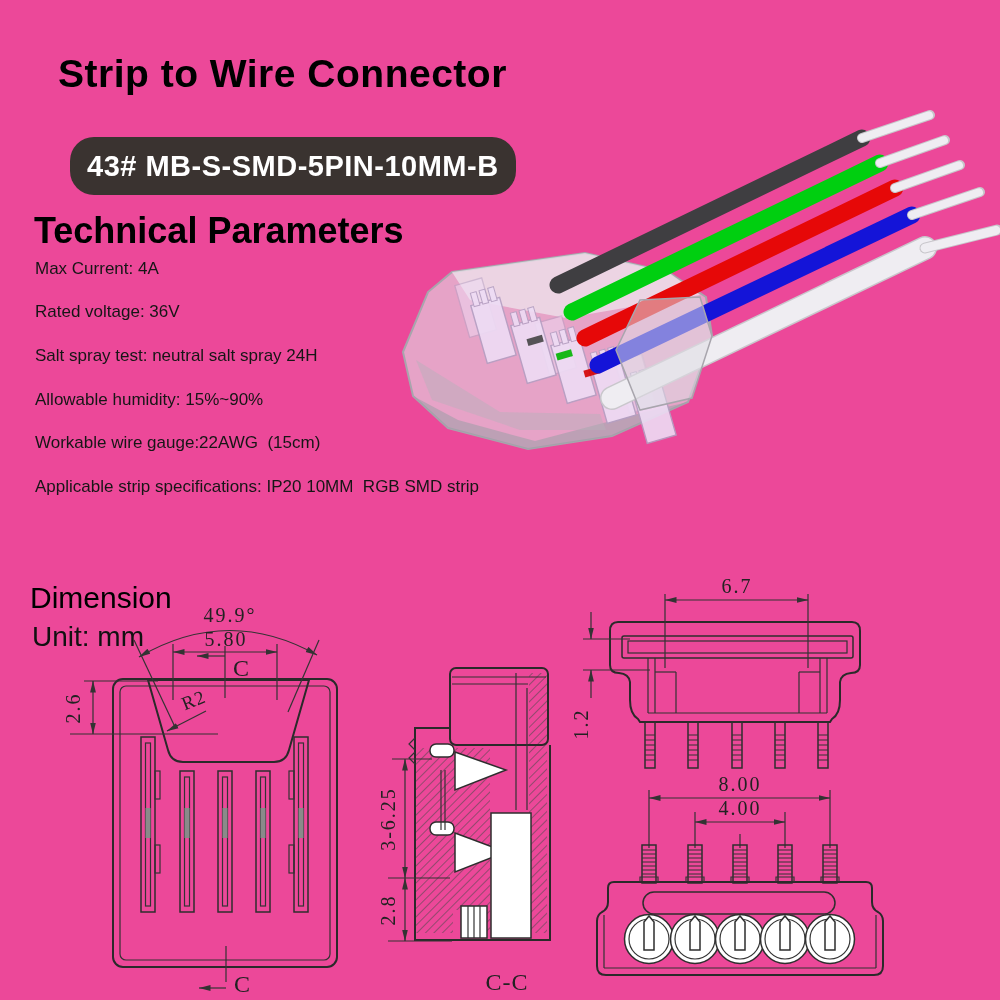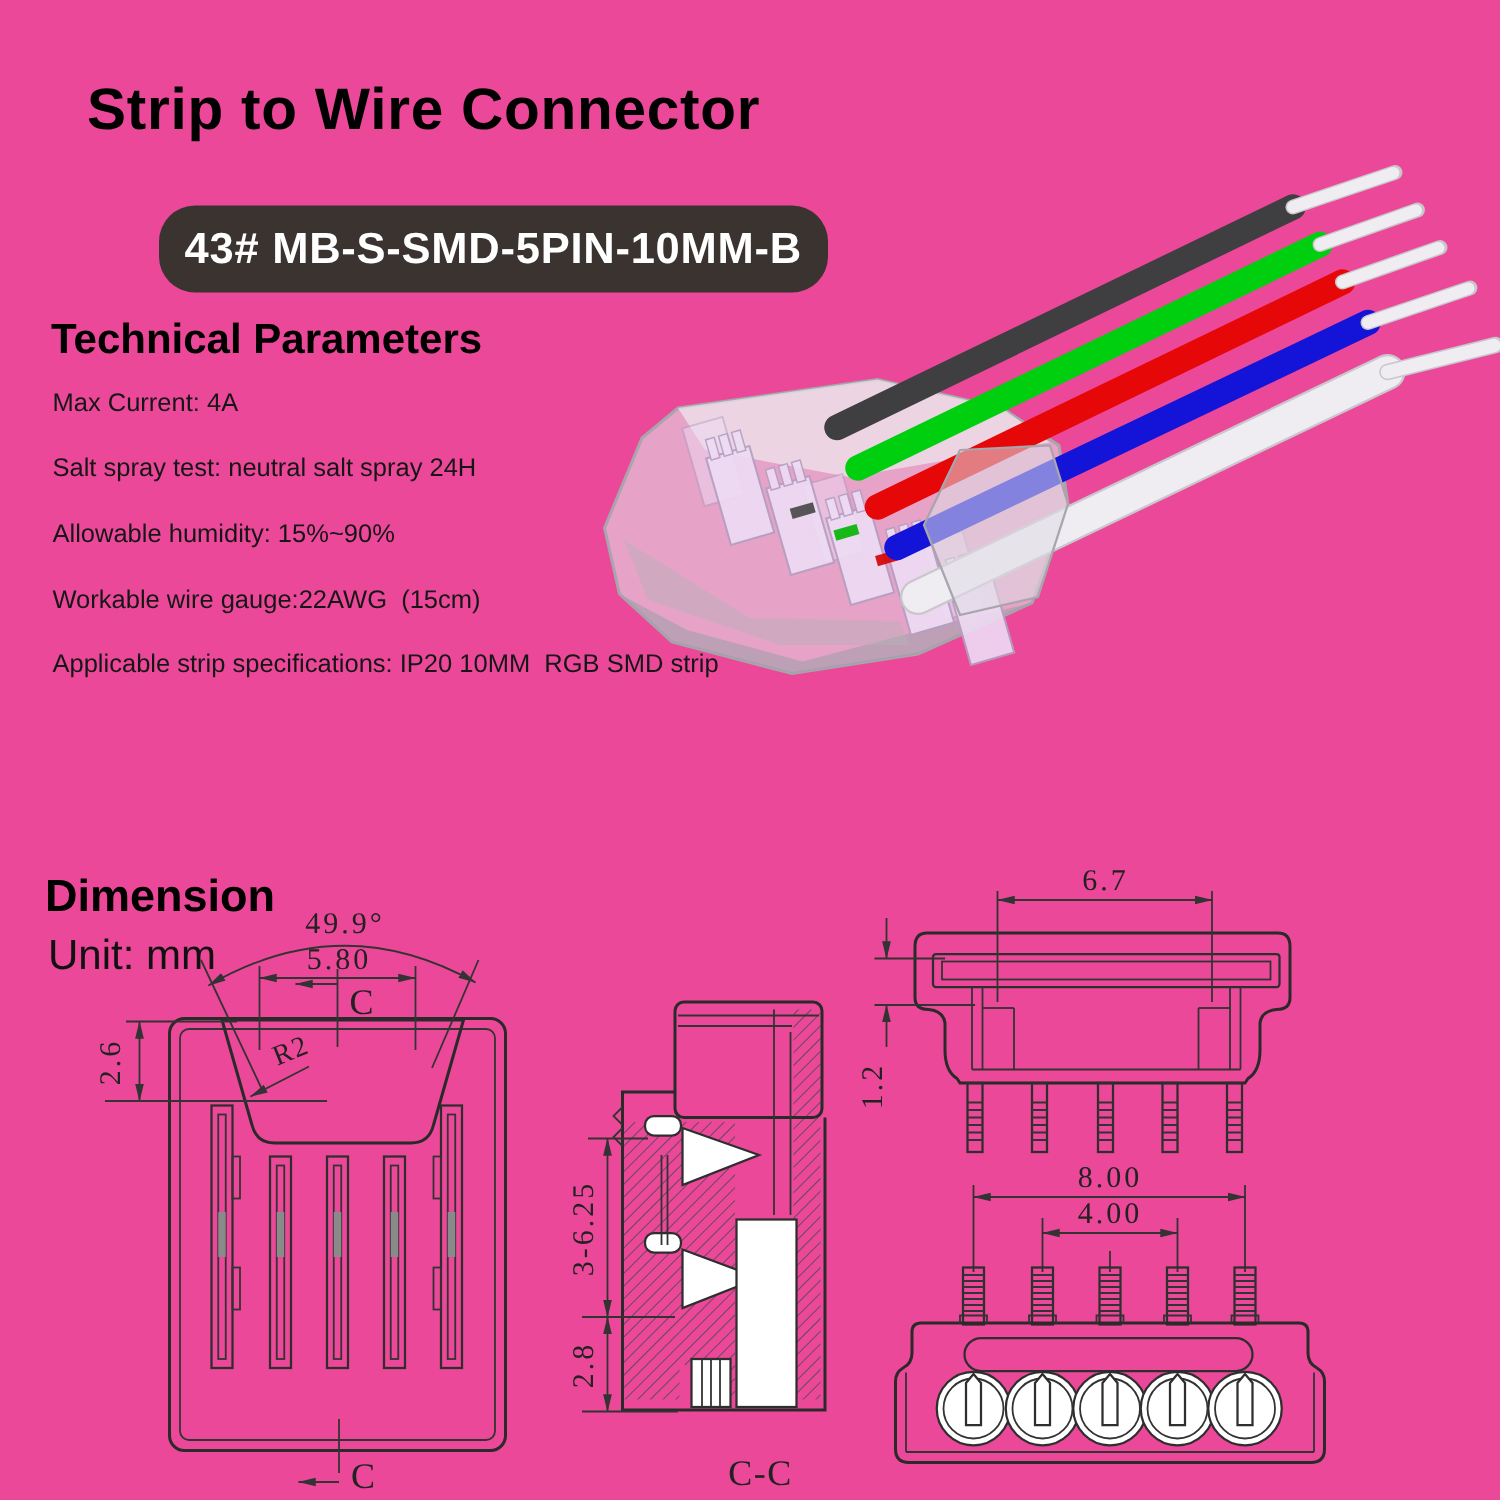--- a/index.html
+++ b/index.html
@@ -1,25 +1,25 @@
 <!DOCTYPE html>
 <html><head>
 <meta charset="utf-8">
 <style>
   html,body{margin:0;padding:0;background:#fff;}
   #page{position:relative;width:1000px;height:1000px;background:#ec4899;overflow:hidden;
         font-family:"Liberation Sans",sans-serif;color:#111;padding-left:40px;}
   .abs{position:absolute;}
   #title{left:58px;top:52px;font-size:39px;font-weight:bold;color:#000;letter-spacing:0.5px;}
   #badge{left:70px;top:137px;height:58px;background:#3a3330;color:#fff;border-radius:24px;
-         display:flex;align-items:center;padding:0 17px;font-size:29px;font-weight:bold;letter-spacing:0.5px;margin-left:36px;}
-  #tech-heading{left:34px;top:210px;font-size:28px;font-weight:bold;color:#000;}
+         display:flex;align-items:center;padding:0 17px;font-size:29px;font-weight:bold;letter-spacing:0.5px;}
+  #tech-heading{left:34px;top:210px;font-size:36px;font-weight:bold;color:#000;}
   #tech-list{left:35px;top:247px;font-size:17px;color:#161616;}
   .tech-item{height:43.6px;display:flex;align-items:center;white-space:pre;}
-  #dim-heading{left:30px;top:581px;font-size:30px;font-weight:bold;color:#000;}
+  #dim-heading{left:30px;top:581px;font-size:30px;font-weight:normal;color:#000;}
   #unit-label{left:32px;top:621px;font-size:28px;color:#111;}
   svg text{font-family:"Liberation Serif",serif;fill:#222;}
   .dim{font-size:20px;letter-spacing:2px;}
   .dimsmall{font-size:19px;letter-spacing:1px;}
   .seclabel{font-size:24px;letter-spacing:1px;}
   .thin{stroke:#333;stroke-width:1.2;fill:none;}
   .med{stroke:#2e2e2e;stroke-width:1.5;fill:none;}
   .bold{stroke:#2a2a2a;stroke-width:2;fill:none;}
   .wfill{fill:#fff;stroke:#2e2e2e;stroke-width:1.5;}
 </style>
@@ -29,20 +29,21 @@
 <div id="page">
 
   <div id="title" class="abs">Strip to Wire Connector</div>
   <div id="badge" class="abs">
     <span>43# MB-S-SMD-5PIN-10MM-B</span>
   </div>
 
   <div id="tech-heading" class="abs">Technical Parameters</div>
   <div id="tech-list" class="abs">
     <div class="tech-item">Max Current: 4A</div>
+    <div class="tech-item">Rated voltage: 36V</div>
     <div class="tech-item">Salt spray test: neutral salt spray 24H</div>
     <div class="tech-item">Allowable humidity: 15%~90%</div>
     <div class="tech-item">Workable wire gauge:22AWG  (15cm)</div>
     <div class="tech-item">Applicable strip specifications: IP20 10MM  RGB SMD strip</div>
   </div>
 
   <div id="dim-heading" class="abs">Dimension</div>
   <div id="unit-label" class="abs">Unit: mm</div>
 
   <svg class="abs" style="left:0;top:0" width="1000" height="1000" viewBox="0 0 1000 1000">

